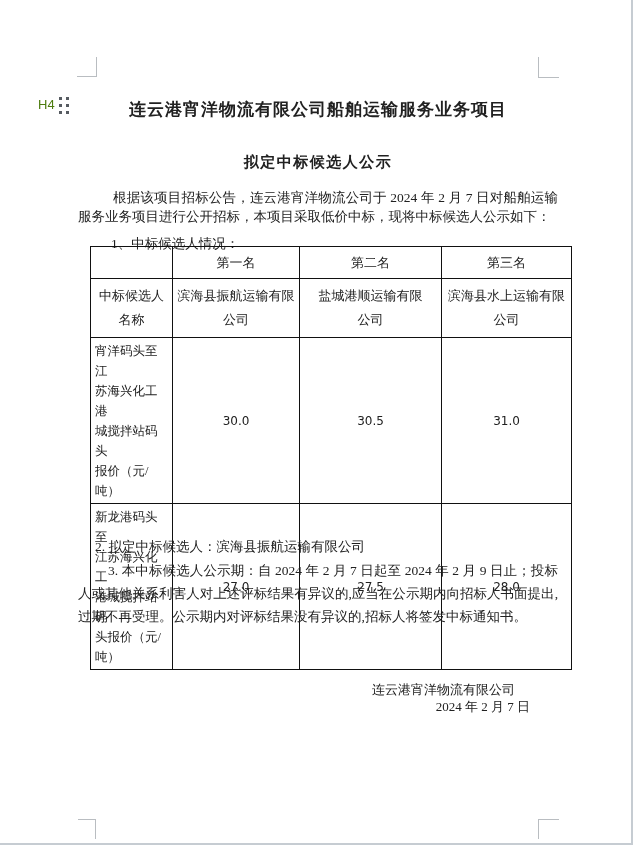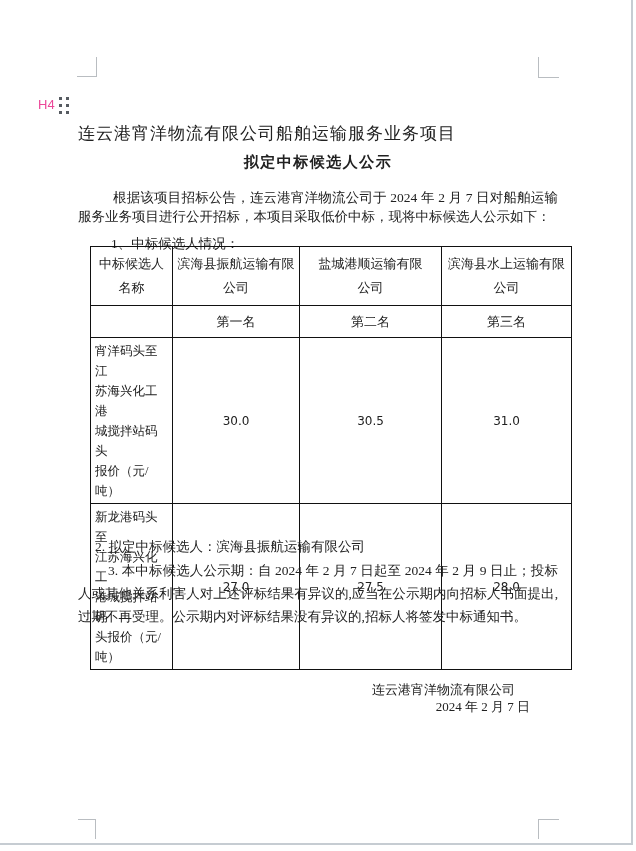--- a/index.html
+++ b/index.html
@@ -10,25 +10,25 @@
   
   .edge-right{position:absolute;left:631px;top:0;width:2px;height:845px;background:#c6ccd2;}
   .edge-bottom{position:absolute;left:0;top:843px;width:633px;height:2px;background:#c6ccd2;}
   
   .crop{position:absolute;}
   .crop-tl{left:77px;top:57px;width:19px;height:19px;border-right:1px solid #b9bdc1;border-bottom:1px solid #b9bdc1;}
   .crop-tr{left:538px;top:57px;width:20px;height:20px;border-left:1px solid #b9bdc1;border-bottom:1px solid #b9bdc1;}
   .crop-bl{left:78px;top:819px;width:17px;height:19px;border-right:1px solid #b9bdc1;border-top:1px solid #b9bdc1;}
   .crop-br{left:538px;top:819px;width:20px;height:19px;border-left:1px solid #b9bdc1;border-top:1px solid #b9bdc1;}
   
-  .heading-label{position:absolute;left:38px;top:97px;font-family:"Liberation Sans",sans-serif;font-size:13px;color:#ec4899;}
+  .heading-label{position:absolute;left:38px;top:97px;font-family:"Liberation Sans",sans-serif;font-size:13px;color:#4d7c0f;}
   .drag-handle{position:absolute;left:59px;top:97px;display:grid;grid-template-columns:3px 3px;grid-auto-rows:3px;gap:4px 4px;width:10px;cursor:grab;}
   .drag-handle i{display:block;background:#565b61;}
   
-  .title{position:absolute;left:78px;top:98px;width:480px;text-align:left;font-size:17px;font-weight:normal;letter-spacing:1px;margin-top:24px;}
+  .title{position:absolute;left:78px;top:98px;width:480px;text-align:center;font-size:17px;font-weight:bold;letter-spacing:1px;}
   .subtitle{position:absolute;left:78px;top:153px;width:480px;text-align:center;font-size:15px;font-weight:bold;letter-spacing:1.5px;}
   .intro{position:absolute;left:78px;top:188px;width:480px;font-size:13.5px;line-height:19px;text-align:justify;text-indent:35px;margin:0;}
   .item1{position:absolute;left:78px;top:227px;width:480px;font-size:13.5px;text-indent:25px;margin:8px;}
   .item2{position:absolute;left:78px;top:538px;width:480px;font-size:13.5px;text-indent:17px;margin:0;}
   .item3{position:absolute;left:78px;top:559px;width:480px;font-size:13.5px;line-height:23px;text-align:justify;text-indent:30px;margin:0;}
   .phones{position:absolute;left:94px;top:631px;font-size:13px;line-height:17.5px;}
   .sig-company{position:absolute;left:78px;top:681px;width:480px;box-sizing:border-box;padding-right:43px;text-align:right;font-size:13px;margin:0;}
   .sig-date{position:absolute;left:78px;top:698px;width:480px;box-sizing:border-box;padding-right:28px;text-align:right;font-size:13px;margin:0;}
   
   .doc-table{position:absolute;left:90px;top:246px;width:481px;border-collapse:collapse;table-layout:fixed;}
@@ -71,34 +71,34 @@
 
   <table class="doc-table">
     <colgroup>
       <col style="width:82px">
         <col style="width:127px">
         <col style="width:142px">
         <col style="width:130px">
     </colgroup>
     <tbody>
         <tr>
+      <td class="hdr-cell"></td>
+      <td class="hdr-cell">第一名</td>
+      <td class="hdr-cell">第二名</td>
+      <td class="hdr-cell">第三名</td>
+    </tr>
+    <tr>
       <td class="name-cell">中标候选人
 名称</td>
       <td class="name-cell">滨海县振航运输有限
 公司</td>
       <td class="name-cell">盐城港顺运输有限
 公司</td>
       <td class="name-cell">滨海县水上运输有限
 公司</td>
-    </tr>
-    <tr>
-      <td class="hdr-cell"></td>
-      <td class="hdr-cell">第一名</td>
-      <td class="hdr-cell">第二名</td>
-      <td class="hdr-cell">第三名</td>
     </tr>
     <tr>
       <td class="label-cell r3">宵洋码头至江
 苏海兴化工港
 城搅拌站码头
 报价（元/吨）</td>
       <td class="price-cell r3">30.0</td>
       <td class="price-cell r3">30.5</td>
       <td class="price-cell r3">31.0</td>
     </tr>

